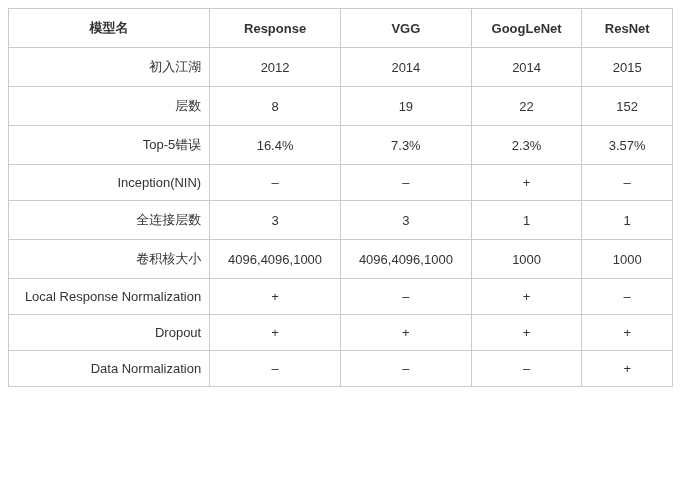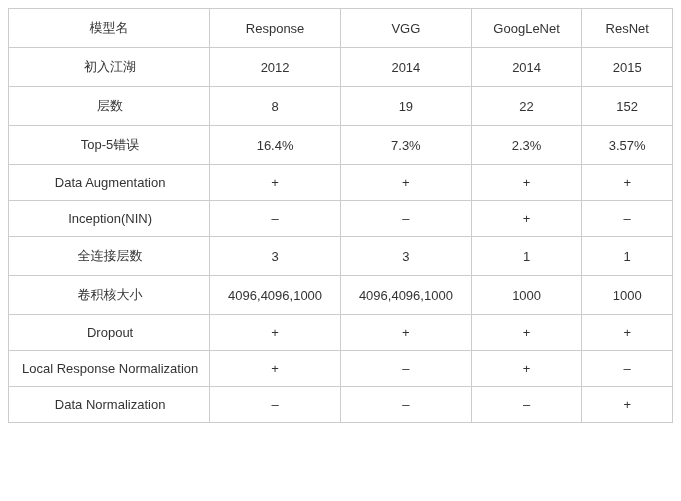--- a/index.html
+++ b/index.html
@@ -17,25 +17,25 @@
       table-layout: fixed;
     }
     th, td {
       border: 1px solid #ccc;
       padding: 10px 8px;
       text-align: center;
       vertical-align: middle;
       overflow: hidden;
     }
     th {
-      font-weight: normal;
+      font-weight: bold;
       background: #fff;
     }
     td.row-label {
-      text-align: center;
+      text-align: right;
       padding-left: 10px;
     }
     col.c0 { width: 200px; }
     col.c1 { width: 130px; }
     col.c2 { width: 130px; }
     col.c3 { width: 110px; }
     col.c4 { width: 90px; }
   </style>
 </head>
 <body>
@@ -73,27 +73,20 @@
         <td>152</td>
       </tr>
       <tr>
         <td class="row-label">Top-5错误</td>
         <td>16.4%</td>
         <td>7.3%</td>
         <td>2.3%</td>
         <td>3.57%</td>
       </tr>
       <tr>
-        <td class="row-label">Data Augmentation</td>
-        <td>+</td>
-        <td>+</td>
-        <td>+</td>
-        <td>+</td>
-      </tr>
-      <tr>
         <td class="row-label">Inception(NIN)</td>
         <td>–</td>
         <td>–</td>
         <td>+</td>
         <td>–</td>
       </tr>
       <tr>
         <td class="row-label">全连接层数</td>
         <td>3</td>
         <td>3</td>
@@ -101,32 +94,32 @@
         <td>1</td>
       </tr>
       <tr>
         <td class="row-label">卷积核大小</td>
         <td>4096,4096,1000</td>
         <td>4096,4096,1000</td>
         <td>1000</td>
         <td>1000</td>
       </tr>
       <tr>
+        <td class="row-label">Local Response Normalization</td>
+        <td>+</td>
+        <td>–</td>
+        <td>+</td>
+        <td>–</td>
+      </tr>
+      <tr>
         <td class="row-label">Dropout</td>
         <td>+</td>
         <td>+</td>
         <td>+</td>
         <td>+</td>
-      </tr>
-      <tr>
-        <td class="row-label">Local Response Normalization</td>
-        <td>+</td>
-        <td>–</td>
-        <td>+</td>
-        <td>–</td>
       </tr>
       <tr>
         <td class="row-label">Data Normalization</td>
         <td>–</td>
         <td>–</td>
         <td>–</td>
         <td>+</td>
       </tr>
     </tbody>
 </table>

